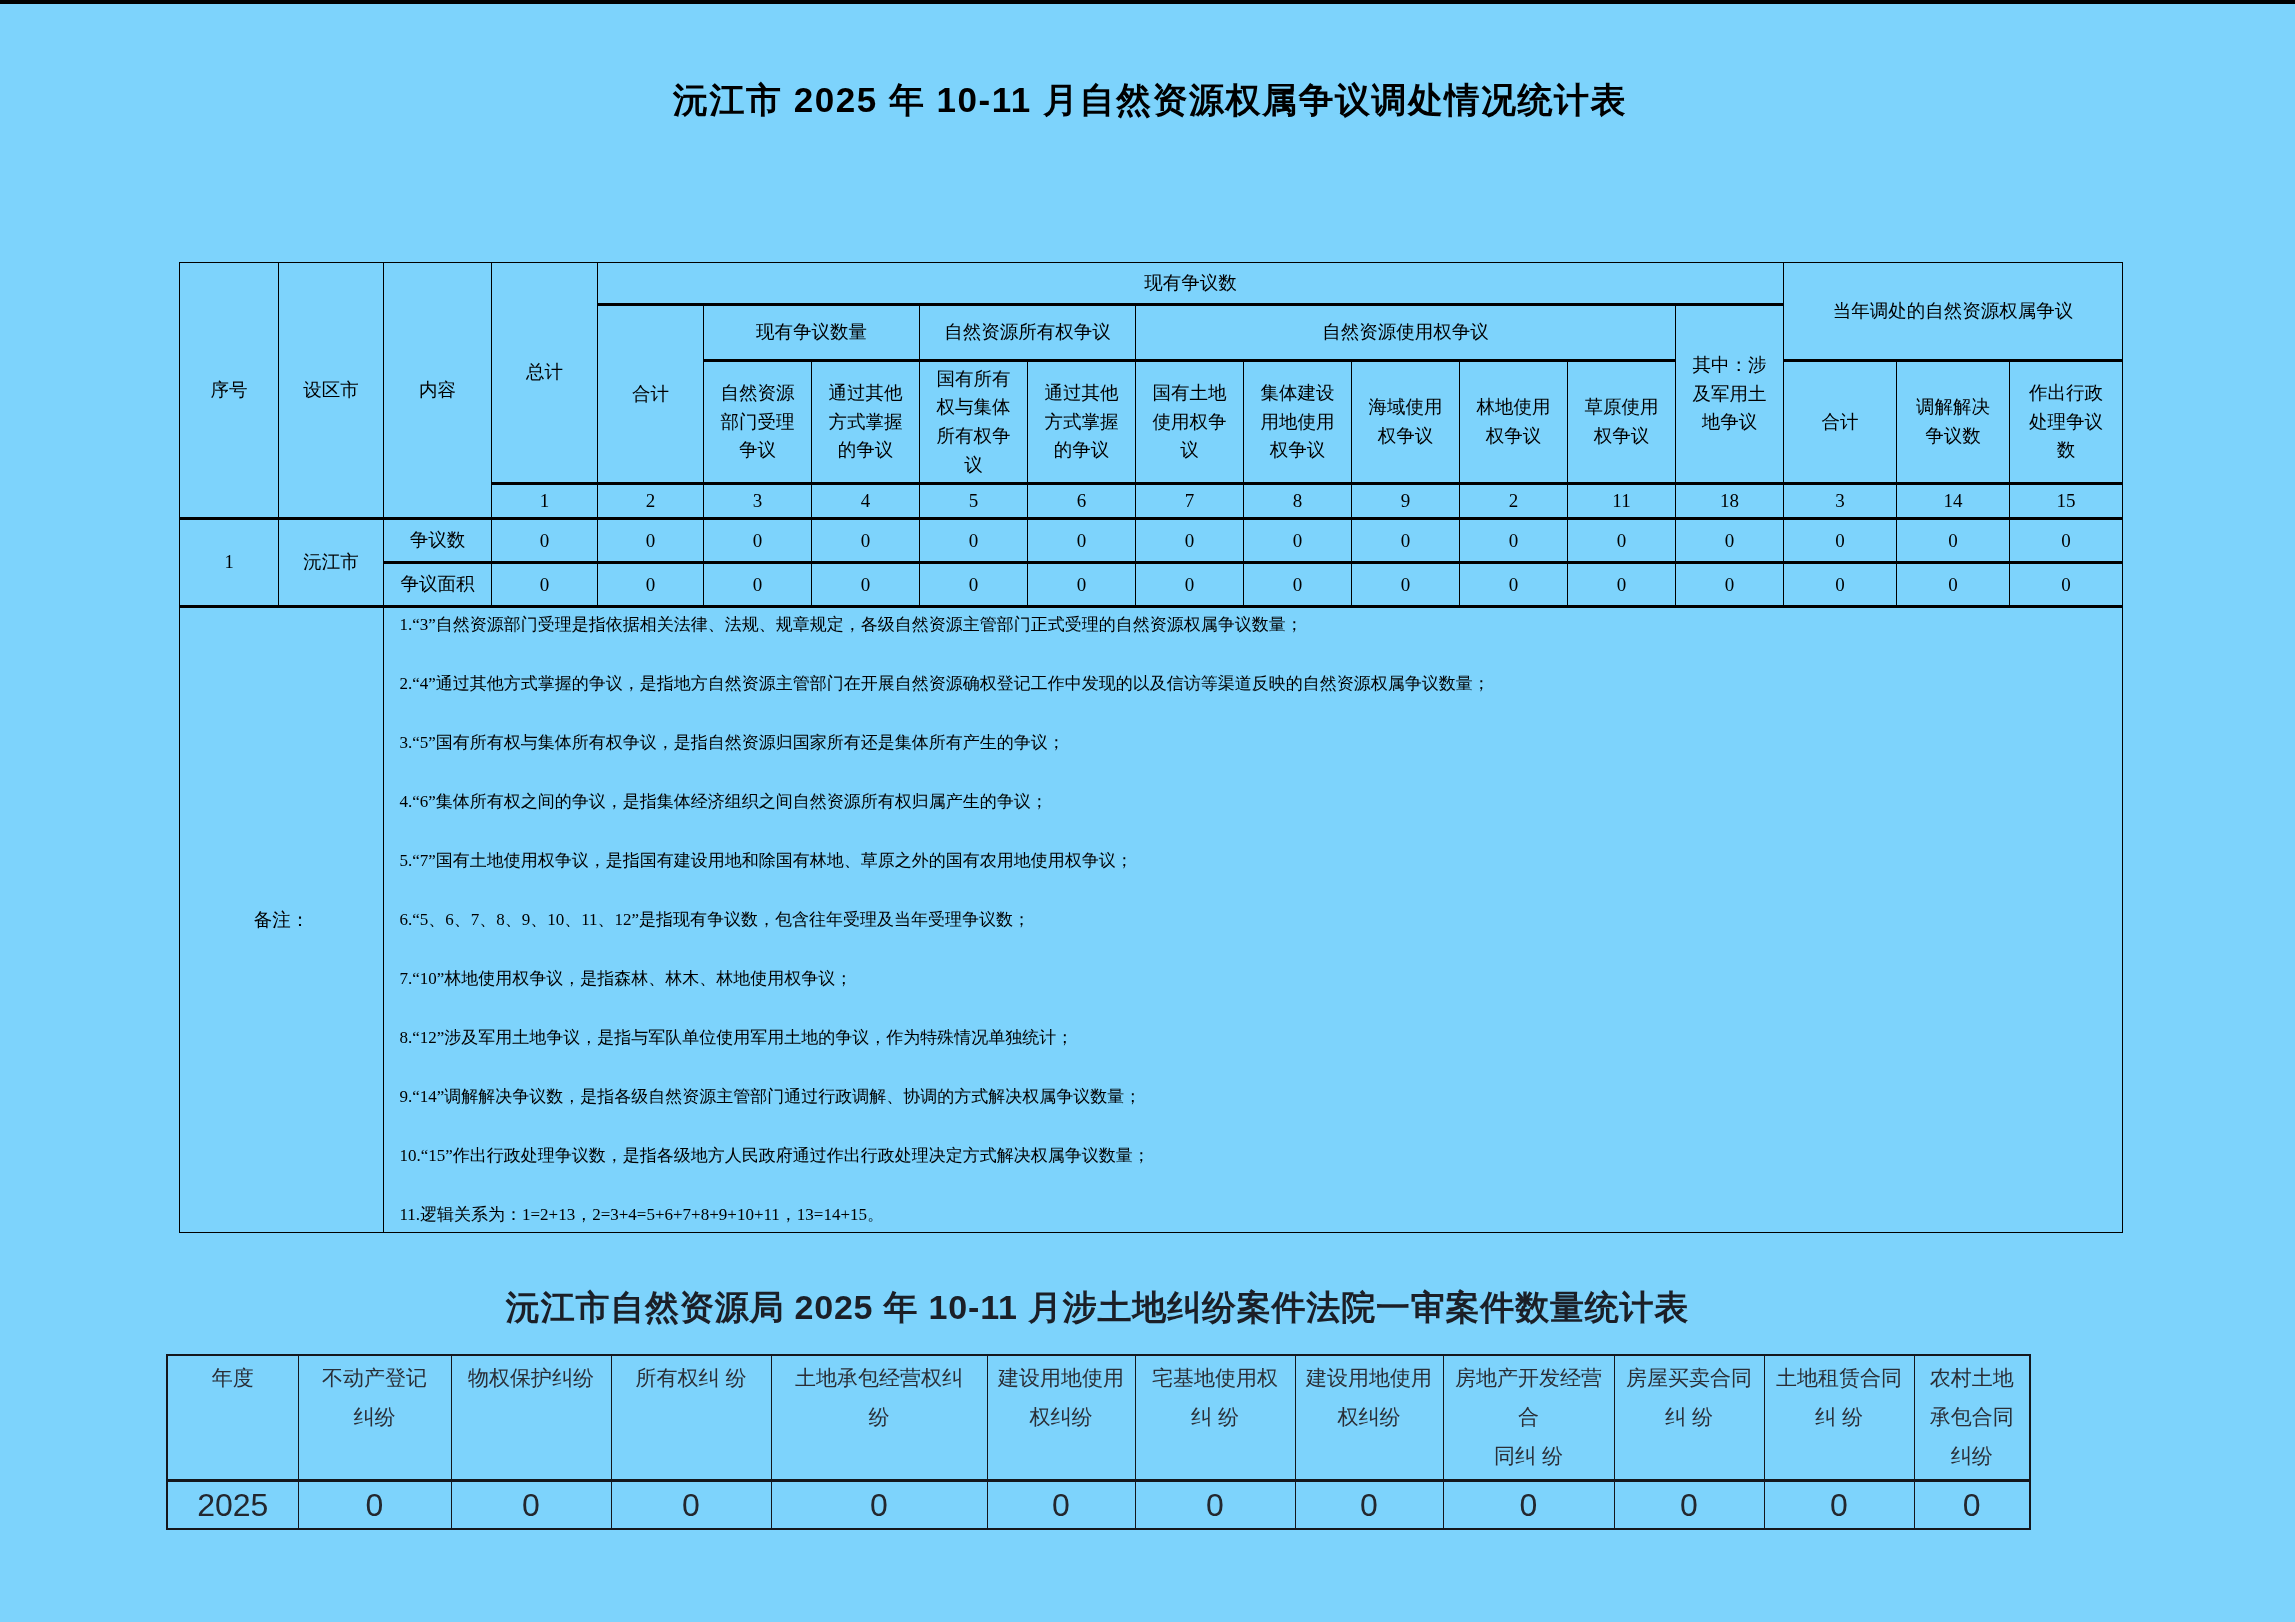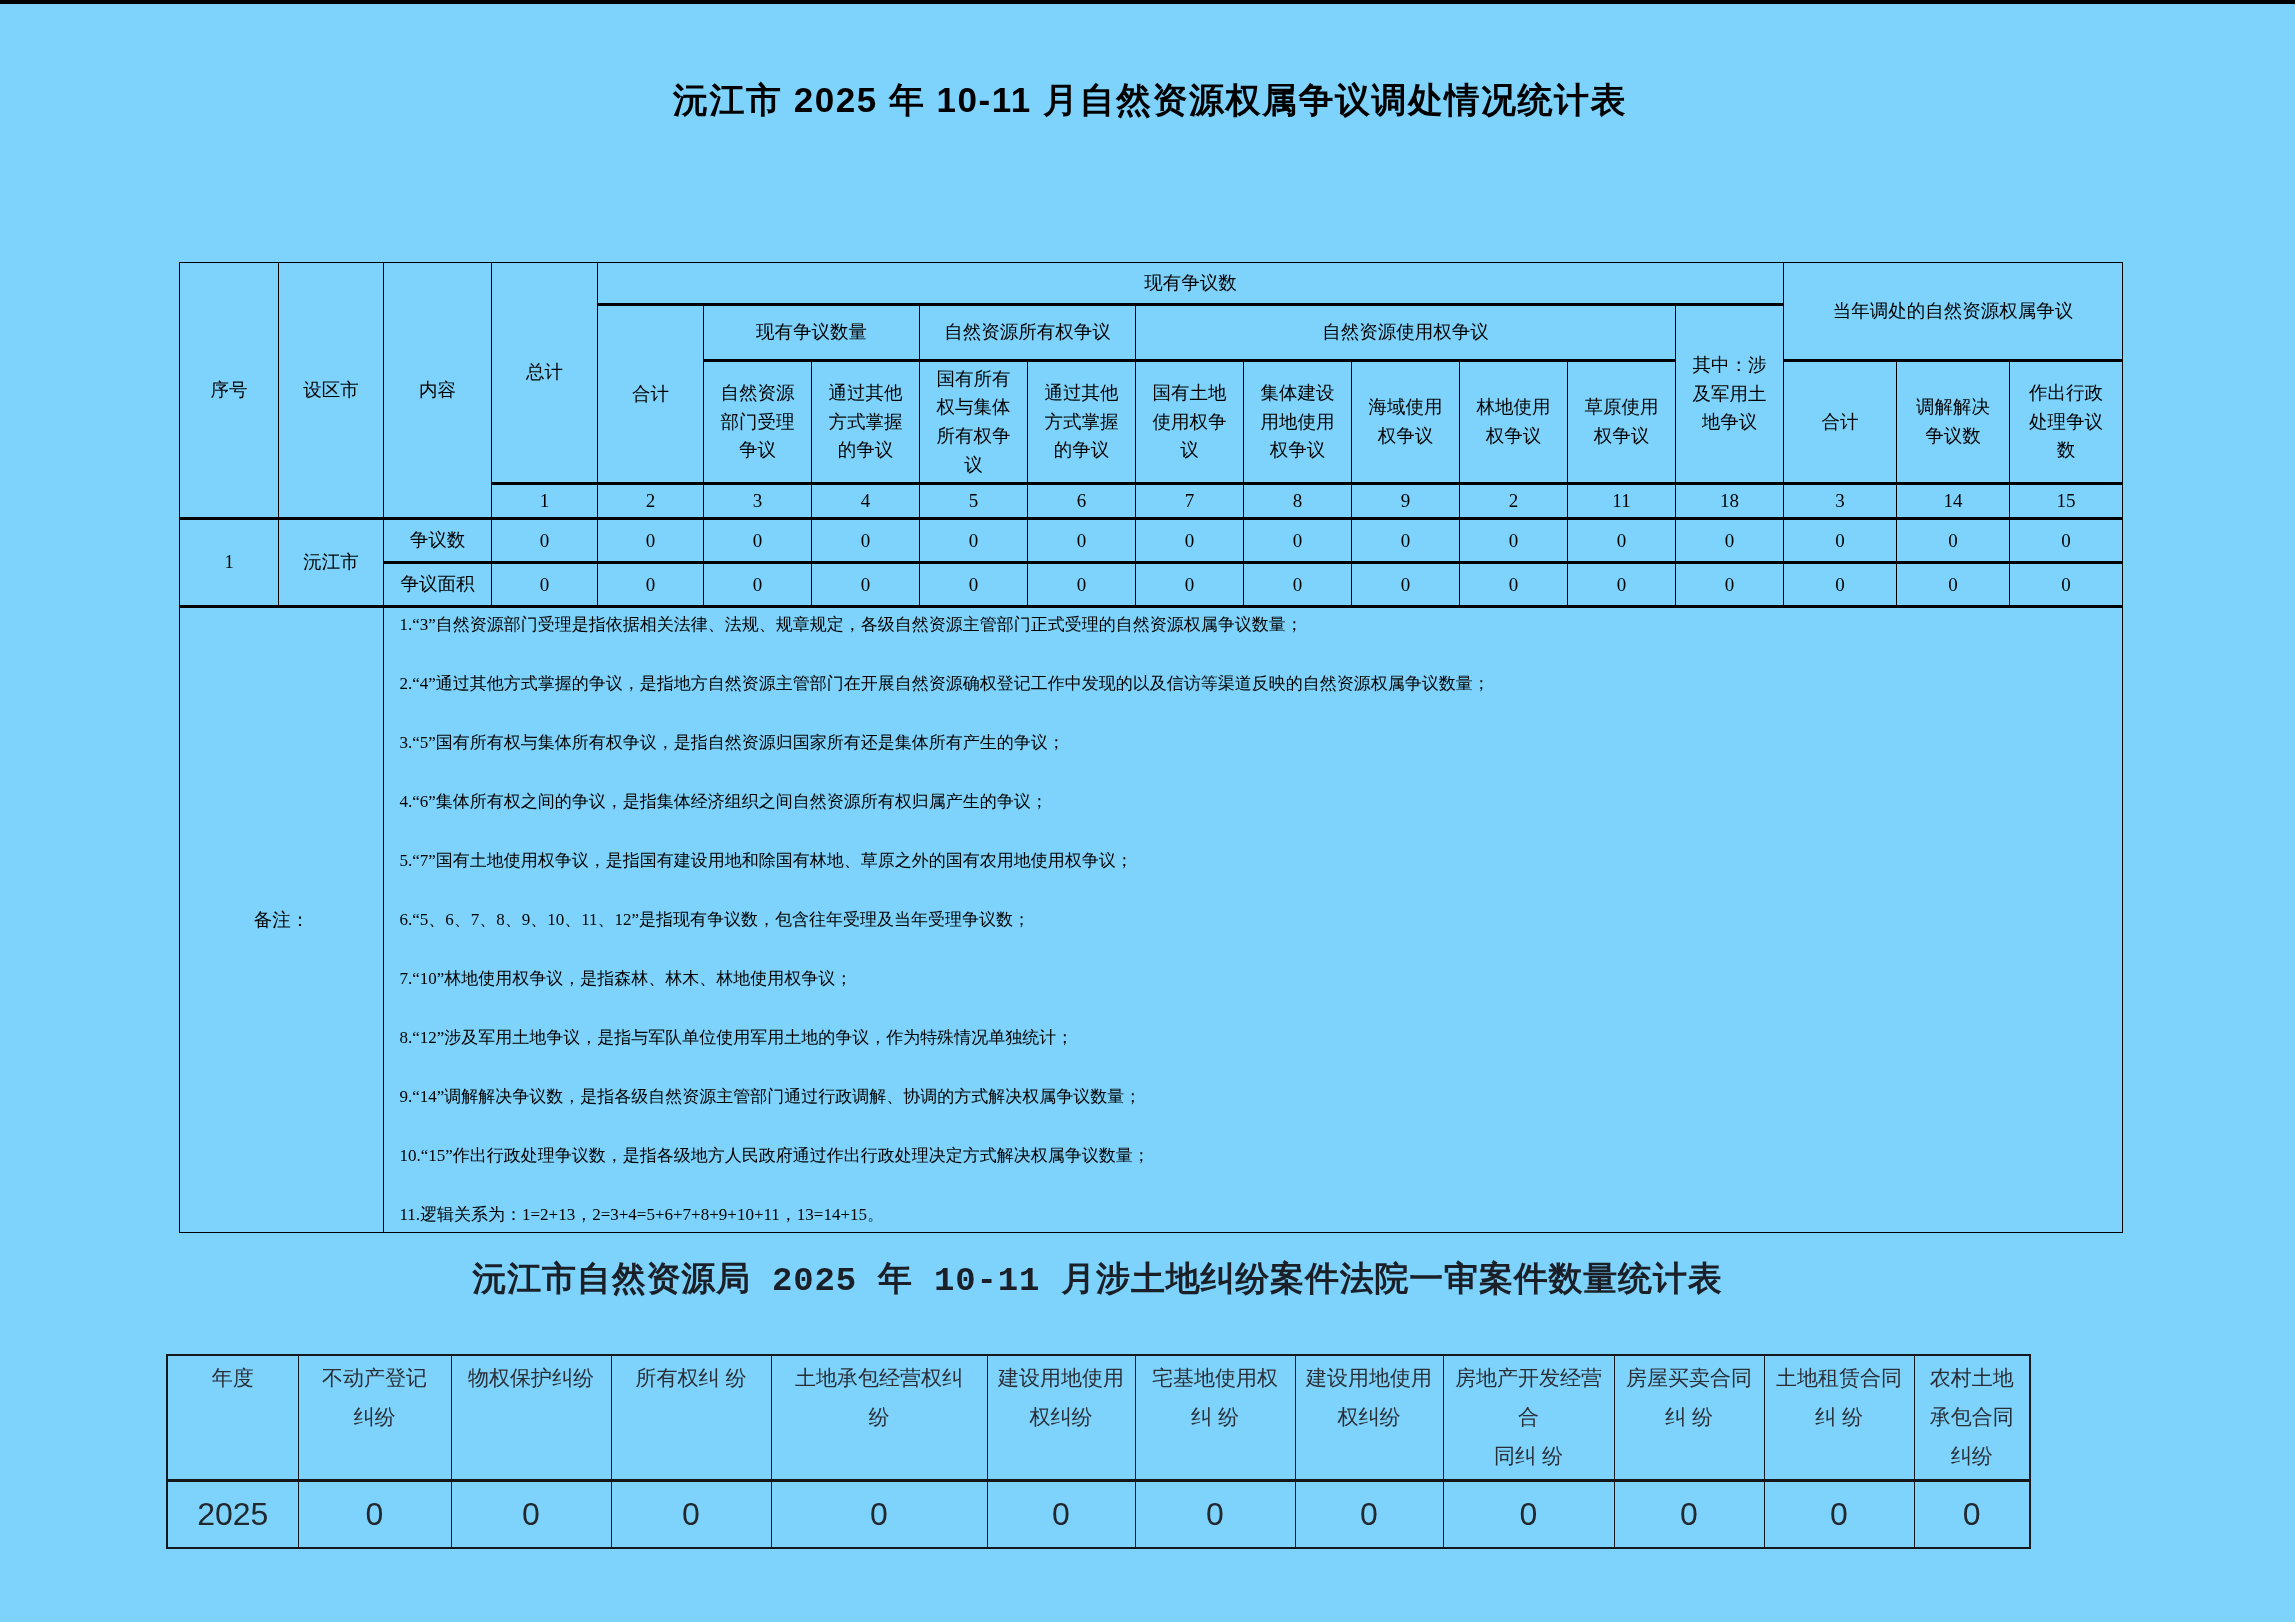--- a/index.html
+++ b/index.html
@@ -21,32 +21,32 @@
   #t1 .leaf{padding:0 15.4px;}
   tr.h1{height:42px;} tr.h2{height:56px;} tr.h3{height:123px;} tr.h4{height:35px;}
   tr.d{height:44px;}
   #t1 .num,#t1 .val{font-size:19px;}
   #t1 .remark-cell{vertical-align:middle;font-size:18.5px;}
   #t1 .notes-cell{vertical-align:top;text-align:left;padding:4.6px 7.7px 3.1px 15.4px;}
   .note{height:59px;font-size:17px;line-height:23px;white-space:nowrap;}
   .note.last{height:26px;}
 
   
-  .t2-title{position:absolute;left:166px;top:1256px;width:1863px;text-align:center;
-            font-family:Liberation Mono, monospace;
+  .t2-title{position:absolute;left:166px;top:1285px;width:1863px;text-align:center;
+            font-family:Liberation Sans, sans-serif;
             font-weight:bold;font-size:34px;letter-spacing:0.8px;color:#1b1f27;}
 
   
   #t2{position:absolute;left:166px;top:1354px;width:1863px;border-collapse:collapse;
       table-layout:fixed;border:2.3px solid #14171c;color:#2a2e36;
       font-family:"Liberation Sans","DejaVu Sans",sans-serif;}
   #t2 th,#t2 td{border:1.5px solid #14171c;padding:3.1px 4.6px;text-align:center;vertical-align:top;
       font-weight:normal;font-size:21px;line-height:1.85;white-space:pre-line;overflow:hidden;}
   #t2 tr.h{height:89px;}
-  #t2 tr.d2{height:68px;}
+  #t2 tr.d2{height:49px;}
   #t2 tr.d2 > td{border-top-width:3.1px;vertical-align:middle;
       font-size:32px;color:#23272e;line-height:1;}
   #t2 td.year{font-size:31px;}
 </style>
 </head>
 <body>
 
 <div id="page">
   <div id="topbar"></div>
 

